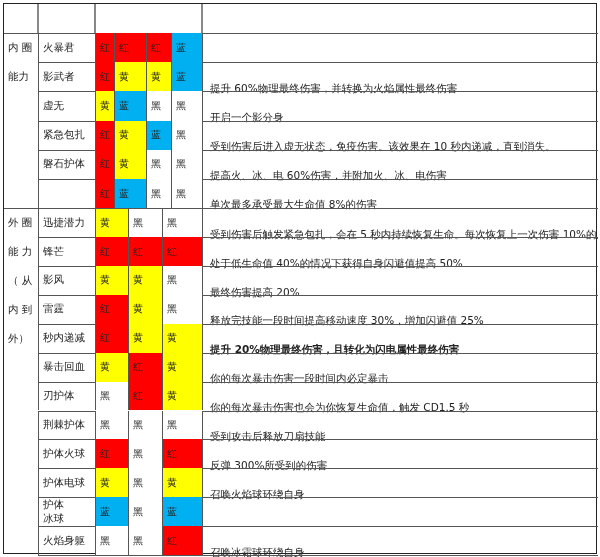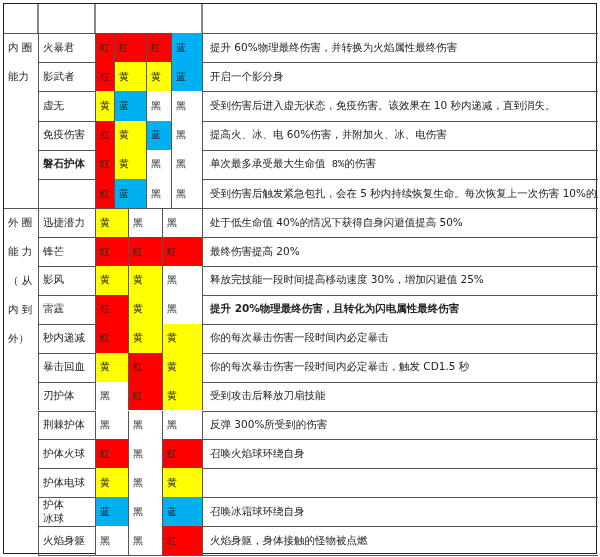--- a/index.html
+++ b/index.html
@@ -3,21 +3,21 @@
 <meta charset="utf-8">
 <style>
   html, body { margin: 0; padding: 0; background: #ffffff; }
   body { width: 600px; height: 557px; position: relative; overflow: hidden;
          font-family: "DejaVu Sans", "Liberation Sans", sans-serif; font-size: 10.5px; color: #222; }
   .tbl { position: absolute; left: 3px; top: 3px; width: 594px; height: 551px;
          border: 1px solid #222; box-sizing: border-box; }
   .cell { position: absolute; box-sizing: border-box; display: flex; align-items: center; }
   .name { padding-left: 5px; }
   .sw { padding-left: 5px; font-size: 10px; }
-  .desc { padding-left: 8px; white-space: nowrap; overflow: hidden; }
+  .desc { padding-left: 8px; white-space: nowrap; overflow: hidden; margin-top: 41px; }
   .hline { position: absolute; height: 1px; background: #555; }
   .vline { position: absolute; width: 1px; background: #555; }
   .vthick { position: absolute; width: 2px; background: #888; }
   .sect { position: absolute; box-sizing: border-box; font-size: 10.5px; line-height: 29px; padding-left: 4px; letter-spacing: 0px; }
   .sect span { display: block; }
 </style>
 </head>
 <body>
 
 <div class="tbl" id="tbl">
@@ -57,39 +57,39 @@
     <div class="cell sw" style="left: 142px; top: 87.4px; width: 25px; height: 29.2px; background: rgb(255, 255, 255);">黑</div>
     <div class="cell sw" style="left: 167px; top: 87.4px; width: 31px; height: 29.2px; background: rgb(255, 255, 255);">黑</div>
     <div class="cell desc" style="left: 198px; top: 87.4px; width: 396px; height: 29.2px;">受到伤害后进入虚无状态，免疫伤害。该效果在 10 秒内递减，直到消失。</div>
     <div class="hline" style="left: 34px; width: 560px; top: 116.6px;"></div>
     <div class="vline" style="left: 91px; top: 87.4px; height: 29.2px;"></div>
     <div class="vline" style="left: 110px; top: 87.4px; height: 29.2px;"></div>
     <div class="vline" style="left: 142px; top: 87.4px; height: 29.2px;"></div>
     <div class="vline" style="left: 167px; top: 87.4px; height: 29.2px;"></div>
     <div class="vline" style="left: 198px; top: 87.4px; height: 29.2px;"></div>
     <div class="vline" style="left: 34px; top: 87.4px; height: 29.2px;"></div>
-    <div class="cell name" style="left: 34px; top: 116.6px; width: 57px; height: 29.2px;">免疫伤害</div>
+    <div class="cell name" style="left: 34px; top: 116.6px; width: 57px; height: 29.2px;">紧急包扎</div>
     <div class="cell sw" style="left: 91px; top: 116.6px; width: 19px; height: 29.2px; background: rgb(255, 0, 0);">红</div>
     <div class="cell sw" style="left: 110px; top: 116.6px; width: 32px; height: 29.2px; background: rgb(255, 255, 0);">黄</div>
     <div class="cell sw" style="left: 142px; top: 116.6px; width: 25px; height: 29.2px; background: rgb(0, 176, 240);">蓝</div>
     <div class="cell sw" style="left: 167px; top: 116.6px; width: 31px; height: 29.2px; background: rgb(255, 255, 255);">黑</div>
     <div class="cell desc" style="left: 198px; top: 116.6px; width: 396px; height: 29.2px;">提高火、冰、电 60%伤害，并附加火、冰、电伤害</div>
     <div class="hline" style="left: 34px; width: 560px; top: 145.8px;"></div>
     <div class="vline" style="left: 91px; top: 116.6px; height: 29.2px;"></div>
     <div class="vline" style="left: 110px; top: 116.6px; height: 29.2px;"></div>
     <div class="vline" style="left: 142px; top: 116.6px; height: 29.2px;"></div>
     <div class="vline" style="left: 167px; top: 116.6px; height: 29.2px;"></div>
     <div class="vline" style="left: 198px; top: 116.6px; height: 29.2px;"></div>
     <div class="vline" style="left: 34px; top: 116.6px; height: 29.2px;"></div>
-    <div class="cell name" style="left: 34px; top: 145.8px; width: 57px; height: 29.2px; font-weight: bold;">磐石护体</div>
+    <div class="cell name" style="left: 34px; top: 145.8px; width: 57px; height: 29.2px;">磐石护体</div>
     <div class="cell sw" style="left: 91px; top: 145.8px; width: 19px; height: 29.2px; background: rgb(255, 0, 0);">红</div>
     <div class="cell sw" style="left: 110px; top: 145.8px; width: 32px; height: 29.2px; background: rgb(255, 255, 0);">黄</div>
     <div class="cell sw" style="left: 142px; top: 145.8px; width: 25px; height: 29.2px; background: rgb(255, 255, 255);">黑</div>
     <div class="cell sw" style="left: 167px; top: 145.8px; width: 31px; height: 29.2px; background: rgb(255, 255, 255);">黑</div>
-    <div class="cell desc" style="left: 198px; top: 145.8px; width: 396px; height: 29.2px; font-family: Liberation Mono, monospace;">单次最多承受最大生命值 8%的伤害</div>
+    <div class="cell desc" style="left: 198px; top: 145.8px; width: 396px; height: 29.2px;">单次最多承受最大生命值 8%的伤害</div>
     <div class="hline" style="left: 34px; width: 560px; top: 175px;"></div>
     <div class="vline" style="left: 91px; top: 145.8px; height: 29.2px;"></div>
     <div class="vline" style="left: 110px; top: 145.8px; height: 29.2px;"></div>
     <div class="vline" style="left: 142px; top: 145.8px; height: 29.2px;"></div>
     <div class="vline" style="left: 167px; top: 145.8px; height: 29.2px;"></div>
     <div class="vline" style="left: 198px; top: 145.8px; height: 29.2px;"></div>
     <div class="vline" style="left: 34px; top: 145.8px; height: 29.2px;"></div>
     <div class="cell sw" style="left: 91px; top: 175px; width: 19px; height: 29.2px; background: rgb(255, 0, 0);">红</div>
     <div class="cell sw" style="left: 110px; top: 175px; width: 32px; height: 29.2px; background: rgb(0, 176, 240);">蓝</div>
     <div class="cell sw" style="left: 142px; top: 175px; width: 25px; height: 29.2px; background: rgb(255, 255, 255);">黑</div>
@@ -154,21 +154,21 @@
     <div class="hline" style="left: 34px; width: 560px; top: 348.7px;"></div>
     <div class="vline" style="left: 91px; top: 319.8px; height: 28.9px;"></div>
     <div class="vline" style="left: 124px; top: 319.8px; height: 28.9px;"></div>
     <div class="vline" style="left: 158px; top: 319.8px; height: 28.9px;"></div>
     <div class="vline" style="left: 198px; top: 319.8px; height: 28.9px;"></div>
     <div class="vline" style="left: 34px; top: 319.8px; height: 28.9px;"></div>
     <div class="cell name" style="left: 34px; top: 348.7px; width: 57px; height: 28.9px;">暴击回血</div>
     <div class="cell sw" style="left: 91px; top: 348.7px; width: 33px; height: 28.9px; background: rgb(255, 255, 0);">黄</div>
     <div class="cell sw" style="left: 124px; top: 348.7px; width: 34px; height: 28.9px; background: rgb(255, 0, 0);">红</div>
     <div class="cell sw" style="left: 158px; top: 348.7px; width: 40px; height: 28.9px; background: rgb(255, 255, 0);">黄</div>
-    <div class="cell desc" style="left: 198px; top: 348.7px; width: 396px; height: 28.9px;">你的每次暴击伤害一段时间内必定暴击，触发 CD1.5 秒</div>
+    <div class="cell desc" style="left: 198px; top: 348.7px; width: 396px; height: 28.9px;">你的每次暴击伤害也会为你恢复生命值，触发 CD1.5 秒</div>
     <div class="hline" style="left: 34px; width: 560px; top: 377.6px;"></div>
     <div class="vline" style="left: 91px; top: 348.7px; height: 28.9px;"></div>
     <div class="vline" style="left: 124px; top: 348.7px; height: 28.9px;"></div>
     <div class="vline" style="left: 158px; top: 348.7px; height: 28.9px;"></div>
     <div class="vline" style="left: 198px; top: 348.7px; height: 28.9px;"></div>
     <div class="vline" style="left: 34px; top: 348.7px; height: 28.9px;"></div>
     <div class="cell name" style="left: 34px; top: 377.6px; width: 57px; height: 28.9px;">刃护体</div>
     <div class="cell sw" style="left: 91px; top: 377.6px; width: 33px; height: 28.9px; background: rgb(255, 255, 255);">黑</div>
     <div class="cell sw" style="left: 124px; top: 377.6px; width: 34px; height: 28.9px; background: rgb(255, 0, 0);">红</div>
     <div class="cell sw" style="left: 158px; top: 377.6px; width: 40px; height: 28.9px; background: rgb(255, 255, 0);">黄</div>

